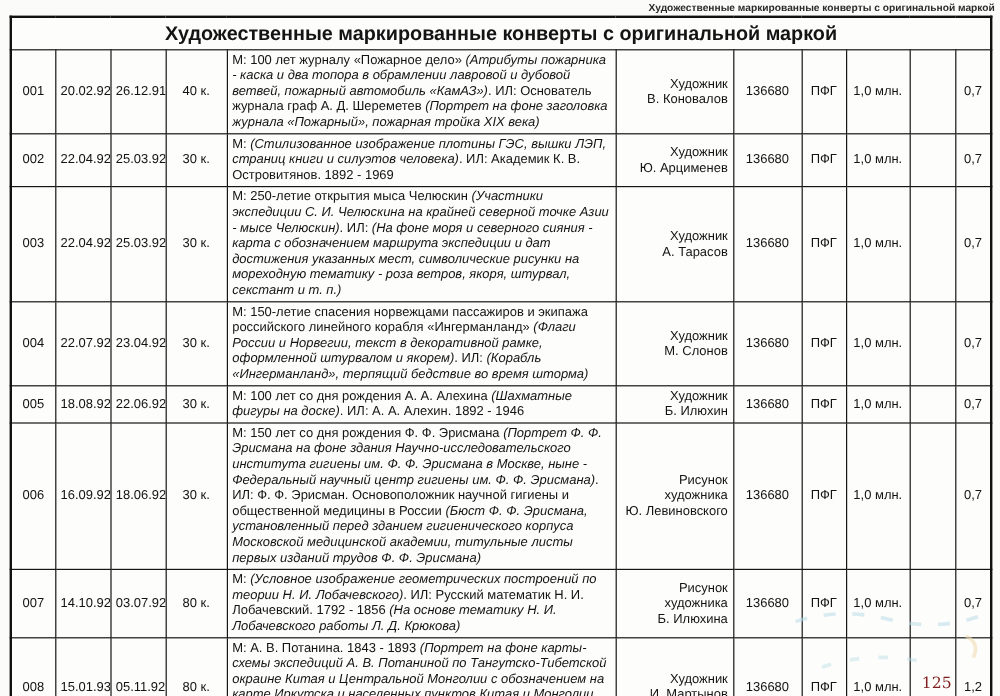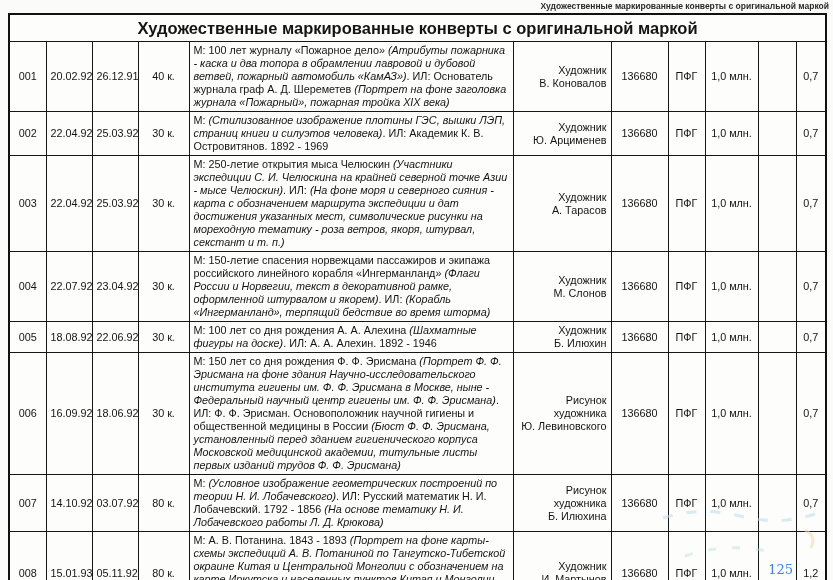--- a/index.html
+++ b/index.html
@@ -9,21 +9,21 @@
     font-family:"Liberation Sans","DejaVu Sans",sans-serif;
     color:#141414;
   }
   .running-header{
     position:absolute;top:1px;right:4px;
     font-size:8.5px;font-weight:bold;color:#2a2a2a;letter-spacing:0;
   }
   .page-number{
     position:absolute;top:562px;right:40px;
     font-family:"DejaVu Serif","Liberation Serif",serif;
-    font-size:13px;color:#3b82f6;
+    font-size:13px;color:#7f1d1d;
   }
   table.catalog{
     position:absolute;left:8px;top:13px;width:817px;
     border-collapse:collapse;table-layout:fixed;
     background:#fdfdfc;
   }
   table.catalog td{
     border:1.6px solid #161616;
     padding:2px 4px;
     vertical-align:middle;

